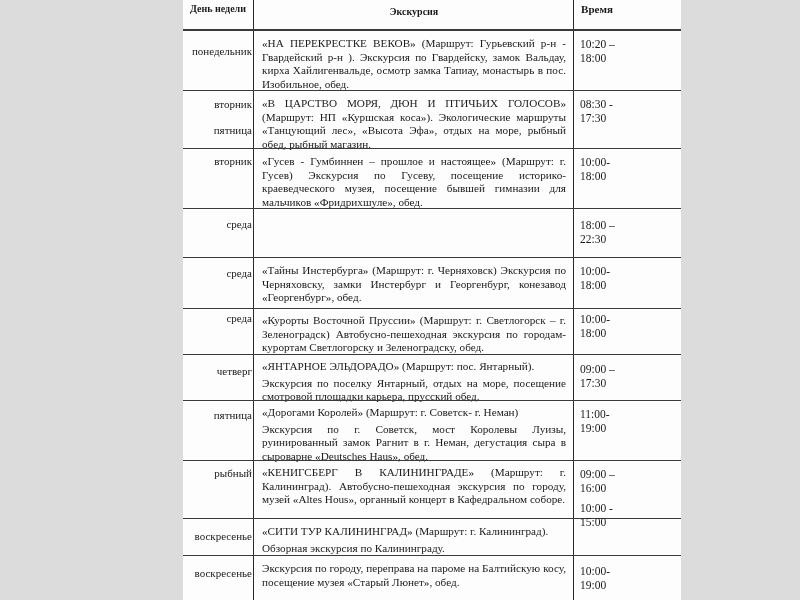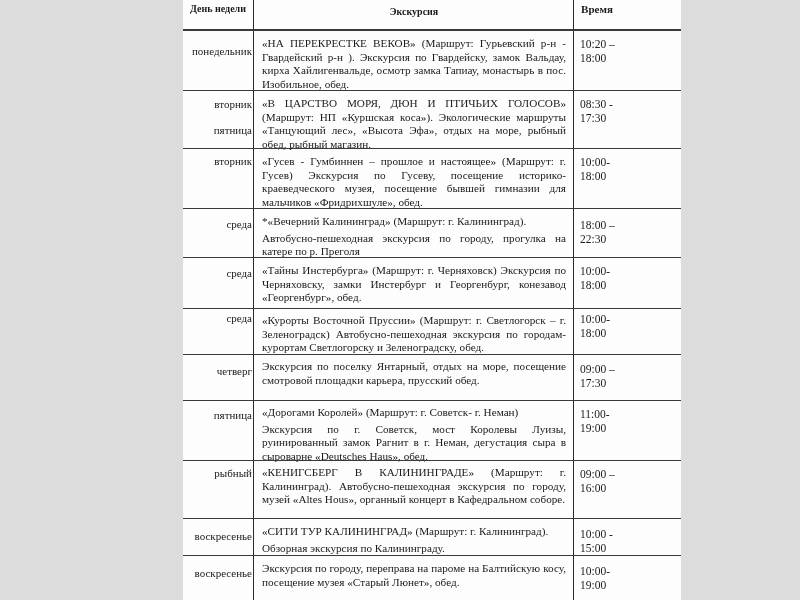--- a/index.html
+++ b/index.html
@@ -83,24 +83,20 @@
   <div class="cell exc" style="top:149px">
     <p>«Гусев - Гумбиннен – прошлое и настоящее» (Маршрут: г. Гусев) Экскурсия по Гусеву, посещение историко-краеведческого музея, посещение бывшей гимназии для мальчиков «Фридрихшуле», обед.</p>
   </div>
   <div class="cell time" style="top:149px">
     <div>10:00-</div>
     <div>18:00</div>
   </div>
   <div class="hline" style="top:208px"></div>
 
   <div class="cell day" style="top:218px">среда</div>
-  <div class="cell exc" style="top:209px">
-    <p>*«Вечерний Калининград» (Маршрут: г. Калининград).</p>
-    <p>Автобусно-пешеходная экскурсия по городу, прогулка на катере по р. Преголя</p>
-  </div>
   <div class="cell time" style="top:212px">
     <div>18:00 –</div>
     <div>22:30</div>
   </div>
   <div class="hline" style="top:257px"></div>
 
   <div class="cell day" style="top:267px">среда</div>
   <div class="cell exc" style="top:258px">
     <p>«Тайны Инстербурга» (Маршрут: г. Черняховск) Экскурсия по Черняховску, замки Инстербург и Георгенбург, конезавод «Георгенбург», обед.</p>
   </div>
@@ -115,20 +111,21 @@
     <p>«Курорты Восточной Пруссии» (Маршрут: г. Светлогорск – г. Зеленоградск) Автобусно-пешеходная экскурсия по городам-курортам Светлогорску и Зеленоградску, обед.</p>
   </div>
   <div class="cell time" style="top:306px">
     <div>10:00-</div>
     <div>18:00</div>
   </div>
   <div class="hline" style="top:354px"></div>
 
   <div class="cell day" style="top:365px">четверг</div>
   <div class="cell exc" style="top:354px">
+    <p>«ЯНТАРНОЕ ЭЛЬДОРАДО» (Маршрут: пос. Янтарный).</p>
     <p>Экскурсия по поселку Янтарный, отдых на море, посещение смотровой площадки карьера, прусский обед.</p>
   </div>
   <div class="cell time" style="top:356px">
     <div>09:00 –</div>
     <div>17:30</div>
   </div>
   <div class="hline" style="top:400px"></div>
 
   <div class="cell day" style="top:409px">пятница</div>
   <div class="cell exc" style="top:400px">
@@ -149,21 +146,21 @@
     <div>09:00 –</div>
     <div>16:00</div>
   </div>
   <div class="hline" style="top:518px"></div>
 
   <div class="cell day" style="top:530px">воскресенье</div>
   <div class="cell exc" style="top:519px">
     <p>«СИТИ ТУР КАЛИНИНГРАД» (Маршрут: г. Калининград).</p>
     <p>Обзорная экскурсия по Калининграду.</p>
   </div>
-  <div class="cell time" style="top:521px">
+  <div class="cell time" style="top:495px">
     <div>10:00 -</div>
     <div>15:00</div>
   </div>
   <div class="hline" style="top:555px"></div>
 
   <div class="cell day" style="top:567px">воскресенье</div>
   <div class="cell exc" style="top:556px">
     <p>Экскурсия по городу, переправа на пароме на Балтийскую косу, посещение музея «Старый Люнет», обед.</p>
   </div>
   <div class="cell time" style="top:558px">

